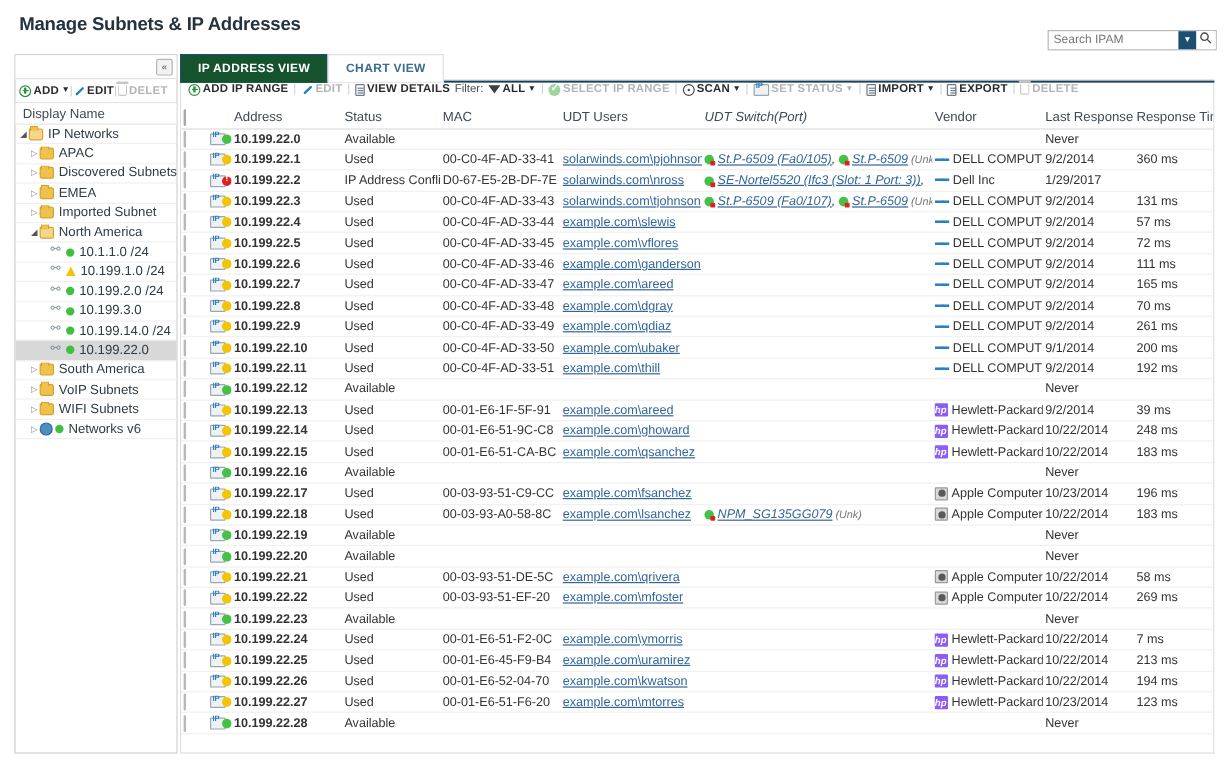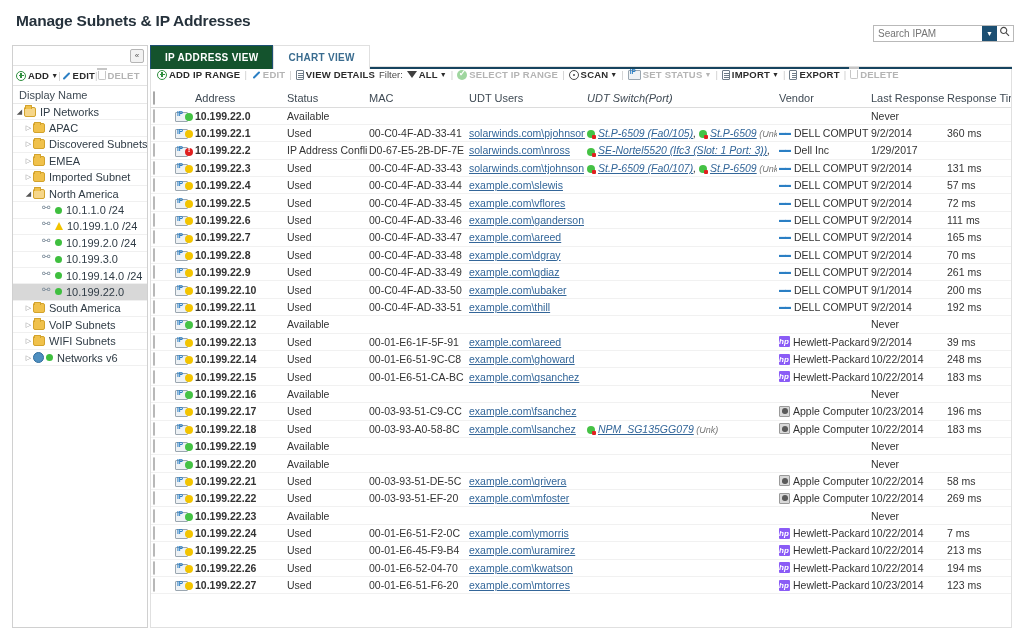--- a/index.html
+++ b/index.html
@@ -921,16 +921,28 @@
             <td class="c-sw"></td>
             <td class="c-ven">
               <span class="vendor-cell">
                 <span class="ven-hp">hp</span>
                 <span>Hewlett-Packard</span>
               </span>
             </td>
             <td class="c-last">10/23/2014</td>
             <td class="c-resp">123 ms</td>
           </tr>
+          <tr>
+            <td class="c-chk"><span class="chkbox"></span></td>
+            <td class="c-ico"><span class="ip-badge"></span><span class="st-dot green"></span></td>
+            <td class="c-addr">10.199.22.28</td>
+            <td class="c-stat">Available</td>
+            <td class="c-mac"></td>
+            <td class="c-udt"></td>
+            <td class="c-sw"></td>
+            <td class="c-ven"></td>
+            <td class="c-last">Never</td>
+            <td class="c-resp"></td>
+          </tr>
         </tbody>
     </table>
   </div>
 </div>
 
 </body></html>

